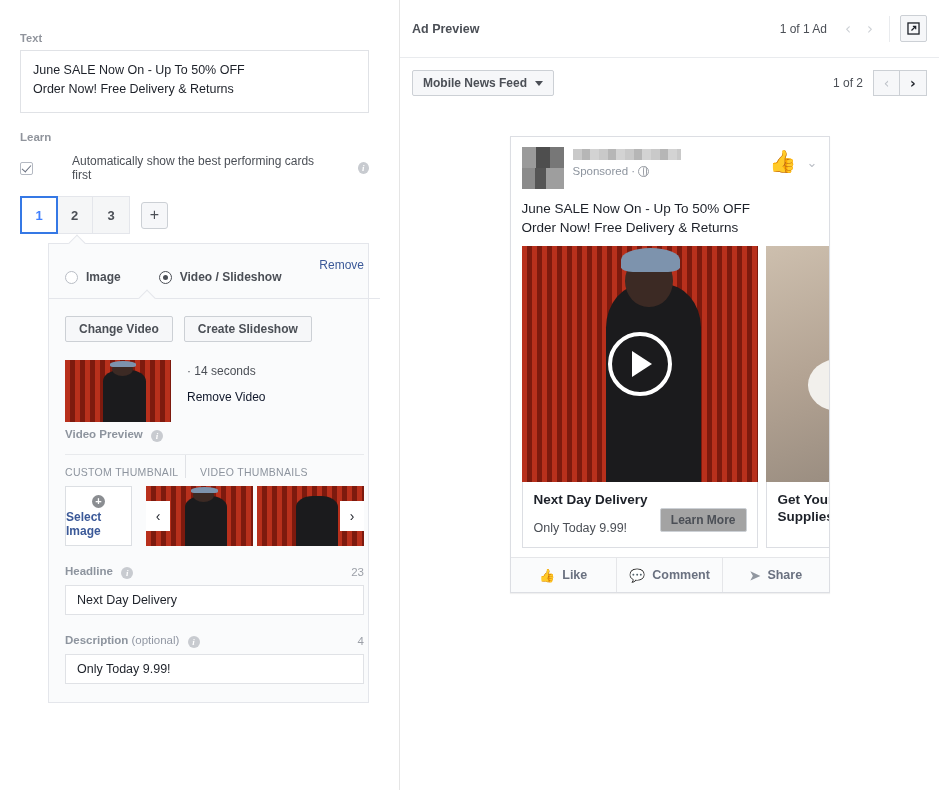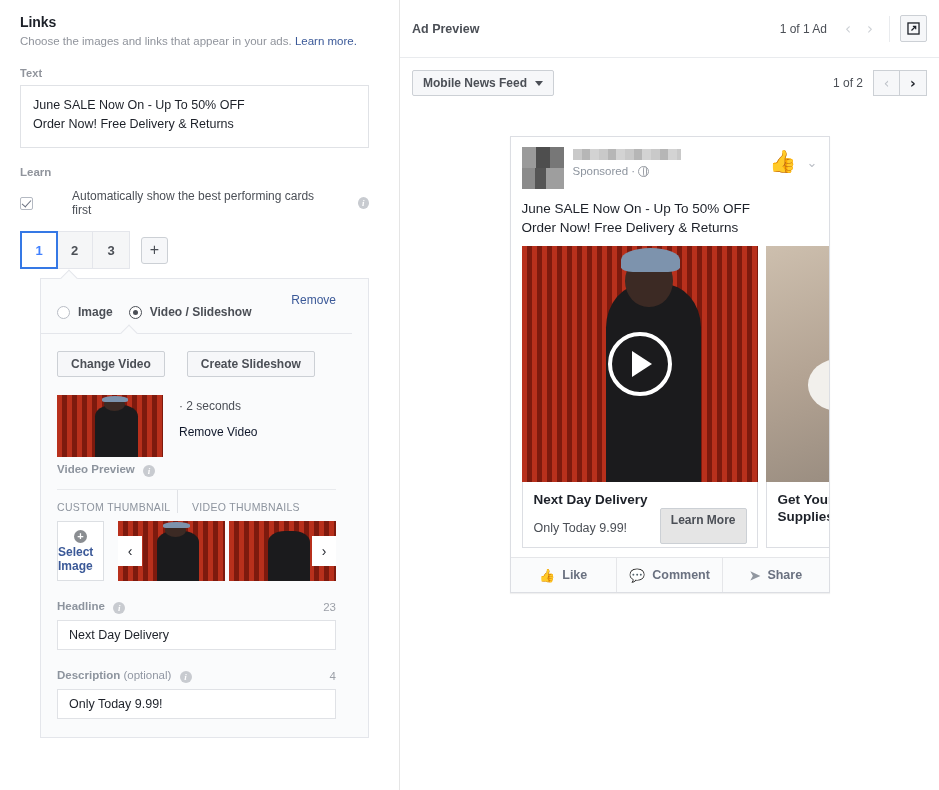--- a/index.html
+++ b/index.html
@@ -79,55 +79,55 @@
   }
   .tab-add {
     width: 27px; height: 27px; margin-left: 11px;
     border: 1px solid #ccd0d5; border-radius: 3px; background: #f6f7f9;
     display: flex; align-items: center; justify-content: center;
     font-size: 16px; color: #4b4f56; line-height: 1;
   }
 
   
   .card-panel {
-    position: relative; margin-top: 9px; margin-left: 20px;
+    position: relative; margin-top: 9px; margin-left: 28px;
     border: 1px solid #e4e6eb; background: #fafbfc;
-    padding: 14px 32px 18px 16px;
+    padding: 14px 4px 18px 16px;
   }
   .caret-up {
     position: absolute; top: -7px; left: 22px; width: 12px; height: 12px;
     background: #fafbfc; border-left: 1px solid #e4e6eb;
     border-top: 1px solid #e4e6eb; transform: rotate(45deg);
   }
   .remove-link {
     text-align: right; font-size: 12px; color: #3b5998;
     text-decoration: none; display: block; margin-bottom: 1px;
   }
-  .radio-row { display: flex; align-items: center; gap: 16px; margin-top: -3px; }
+  .radio-row { display: flex; align-items: center; gap: 38px; margin-top: -3px; }
   .radio-opt { display: flex; align-items: center; gap: 8px; }
   .radio {
     width: 13px; height: 13px; border-radius: 50%;
     border: 1px solid #b9bdc5; background: #fff; position: relative;
   }
   .radio.sel { border-color: #4b4f56; }
   .radio.sel::after {
     content: ""; position: absolute; left: 3px; top: 3px;
     width: 5px; height: 5px; border-radius: 50%; background: #4b4f56;
   }
   .radio-label { font-size: 12px; font-weight: bold; color: #4b4f56; }
 
   .divider-caret { position: relative; margin: 14px -16px 0 -16px; height: 1px; background: #e4e6eb; }
   .divider-caret::before {
     content: ""; position: absolute; left: 50%; margin-left: -74px; top: -6px;
     width: 11px; height: 11px; background: #fafbfc;
     border-left: 1px solid #e4e6eb; border-top: 1px solid #e4e6eb;
     transform: rotate(45deg);
   }
 
-  .btn-row { display: flex; gap: 22px; margin-top: 17px; }
+  .btn-row { display: flex; gap: 11px; margin-top: 17px; }
   .btn {
     border: 1px solid #ccd0d5; border-radius: 2px; background: #f6f7f9;
     padding: 0 13px; height: 26px; line-height: 24px;
     font-size: 12px; font-weight: bold; color: #4b4f56;
   }
 
   .video-row { display: flex; margin-top: 18px; }
   .video-thumb {
     width: 106px; height: 62px; position: relative; overflow: hidden;
     background: #8d2b1b; flex: 0 0 auto;
@@ -286,22 +286,22 @@
     border-bottom: 13px solid transparent;
   }
   .ccard-body {
     border: 1px solid #dcdee3; border-top: none; padding: 9px 11px 10px 11px;
     position: relative; min-height: 66px;
   }
   .ccard-title { font-size: 13.5px; font-weight: bold; color: #1d2129; line-height: 17px; }
   .ccard-desc { font-size: 12.5px; color: #4b4f56; margin-top: 13px; }
   .cta {
     position: absolute; right: 10px; top: 26px;
-    background: #e5e5e5; border: 1px solid #ccd0d5; border-radius: 2px;
-    padding: 0 10px; height: 36px; line-height: 22px;
+    background: #a3a3a3; border: 1px solid #ccd0d5; border-radius: 2px;
+    padding: 0 10px; height: 24px; line-height: 22px;
     font-size: 12px; font-weight: bold; color: #4b4f56;
   }
   .ccard2-img {
     width: 236px; height: 236px; position: relative; overflow: hidden;
     background: linear-gradient(160deg,#cdbfae 0%, #b3a393 45%, #8d8277 100%);
   }
   .c2-light { position:absolute; left:18%; top:48%; width:26%; height:22%; background:#f2f0ec; border-radius:50%; }
 
   .post-actions {
     display: flex; border-top: 1px solid #e5e6e9; margin-top: 9px;
@@ -315,27 +315,20 @@
   .pa:last-child { border-right: none; }
   .pa-ico { font-size: 13px; color: #9197a0; }
 </style>
 </head>
 <body>
 
 <div class="app">
 
   <div class="left-panel">
 
-    <div>
-      <div class="section-title">Links</div>
-      <div class="section-sub">
-        <span>Choose the images and links that appear in your ads.</span>
-        <a href="#">Learn more.</a>
-      </div>
-    </div>
 
     <div class="block">
       <div class="field-label">Text</div>
       <div class="textbox tall">
         <div>June SALE Now On - Up To 50% OFF</div>
         <div>Order Now! Free Delivery &amp; Returns</div>
       </div>
     </div>
 
     <div class="block">
@@ -381,21 +374,21 @@
       </div>
 
       <div class="video-row">
         <div class="video-thumb">
           <div class="stripes"></div>
           <div class="person"></div>
           <div class="person-head"></div>
           <div class="person-cap"></div>
         </div>
         <div class="video-meta">
-          <div class="video-dur">· 2 seconds</div>
+          <div class="video-dur">· 14 seconds</div>
           <a href="#" class="remove-video">Remove Video</a>
         </div>
       </div>
 
       <div class="vp-label">
         <span>Video Preview</span>
         <span class="info-i">i</span>
       </div>
 
       <div class="thumb-head">

